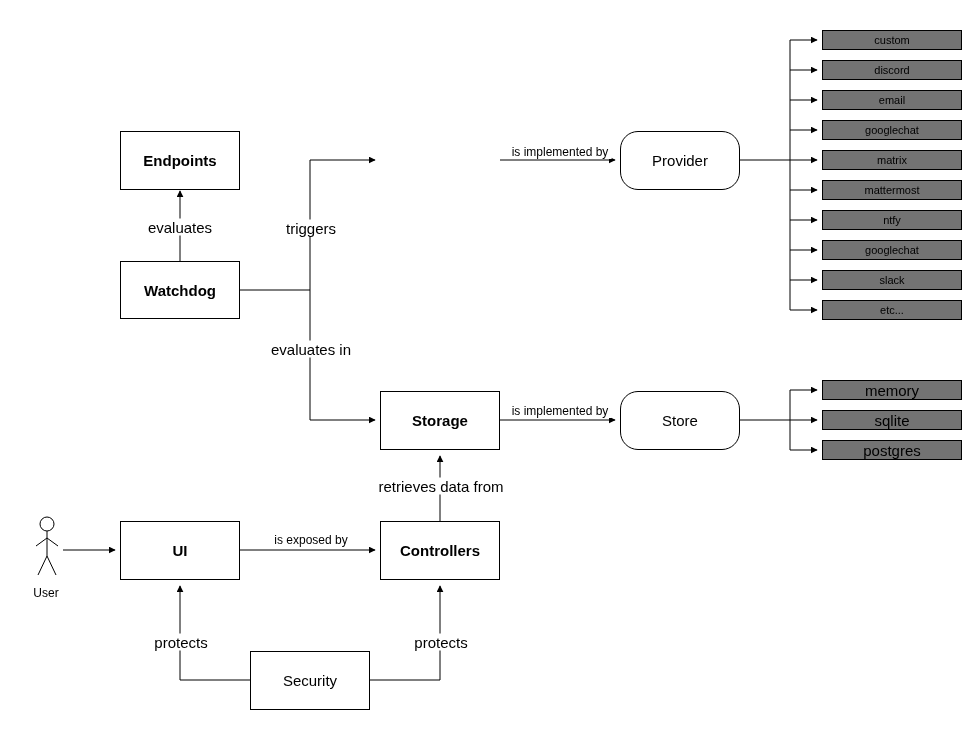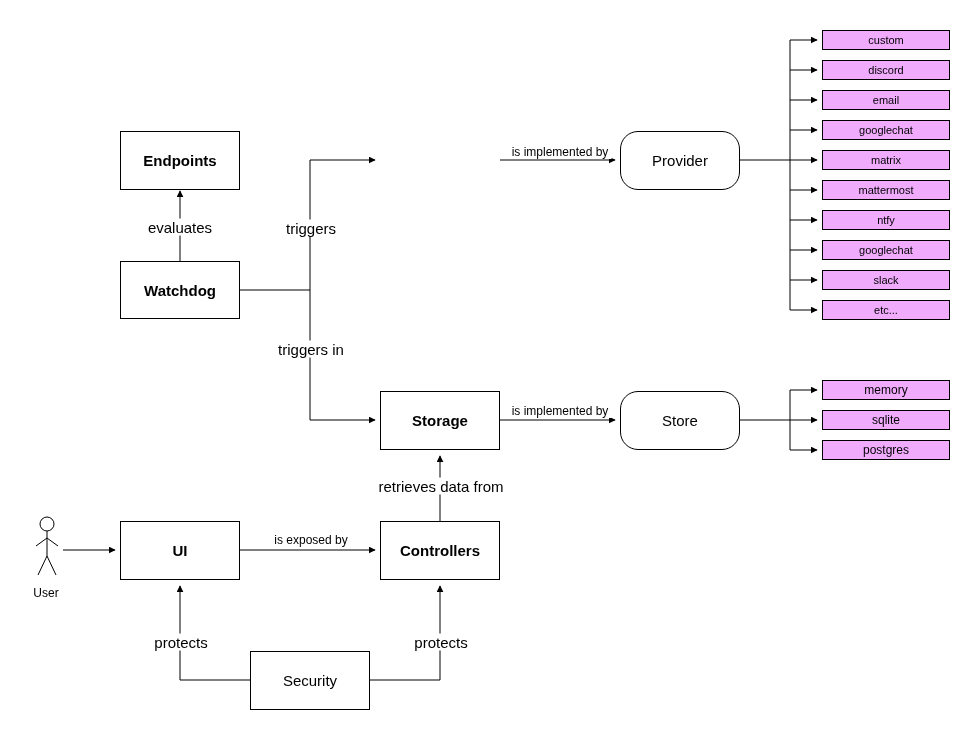--- a/index.html
+++ b/index.html
@@ -21,31 +21,31 @@
     justify-content: center;
     font-size: 15px;
     text-align: center;
     white-space: nowrap;
   }
   .node.bold { font-weight: bold; text-align: center; }
   .node.rounded { border-radius: 18px; }
   .leaf {
     position: absolute;
     left: 822px;
-    width: 128px;
+    width: 140px;
     height: 20px;
     border: 1px solid #000;
-    background: #f0abfc;
+    background: #737373;
     display: flex;
     align-items: center;
     justify-content: center;
     font-size: 11px;
     white-space: nowrap;
   }
-  .leaf.big { font-size: 12px; }
+  .leaf.big { font-size: 15px; }
   .elabel {
     position: absolute;
     transform: translate(-50%, -50%);
     background: #fff;
     padding: 0 3px;
     font-size: 15px;
     white-space: nowrap;
   }
   .elabel.small { font-size: 12px; }
 </style>
@@ -170,21 +170,21 @@
   <div class="leaf" style="top:300px">etc...</div>
 
   <div class="leaf big" style="top:380px">memory</div>
   <div class="leaf big" style="top:410px">sqlite</div>
   <div class="leaf big" style="top:440px">postgres</div>
 
   <div class="elabel" style="left:180px; top:227px">evaluates</div>
 
   <div class="elabel" style="left:311px; top:228px">triggers</div>
 
-  <div class="elabel" style="left:311px; top:349px">triggers in</div>
+  <div class="elabel" style="left:311px; top:349px">evaluates in</div>
 
   <div class="elabel small" style="left:560px; top:152px">is implemented by</div>
 
   <div class="elabel small" style="left:560px; top:411px">is implemented by</div>
 
   <div class="elabel" style="left:441px; top:486px">retrieves data from</div>
 
   <div class="elabel small" style="left:311px; top:540px">is exposed by</div>
 
   <div class="elabel" style="left:181px; top:642px">protects</div>

